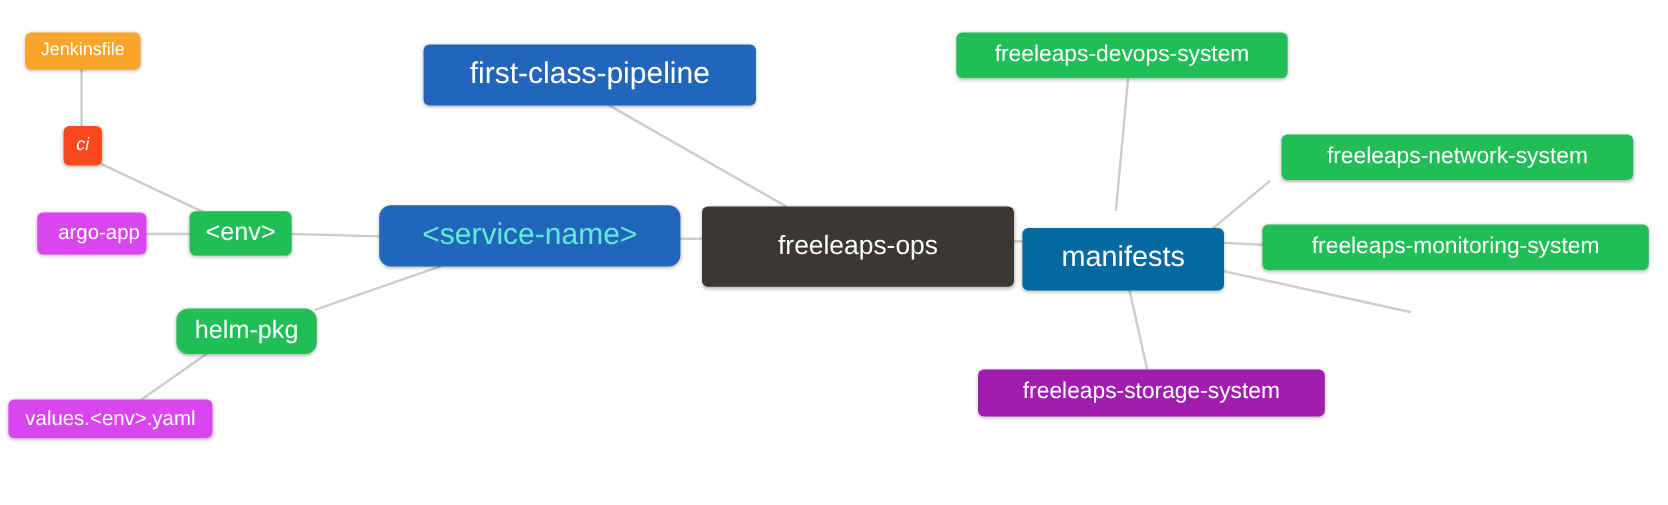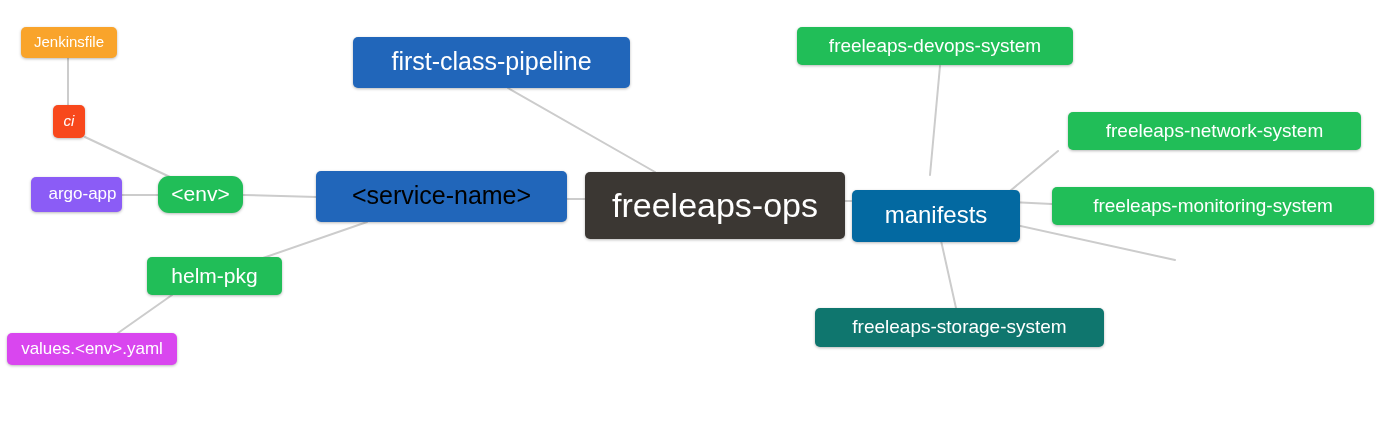--- a/index.html
+++ b/index.html
@@ -62,49 +62,49 @@
       <line x1="1011" y1="224" x2="1175" y2="260" stroke="#cccccc" stroke-width="2" stroke-linecap="round"></line>
       <line x1="938" y1="227" x2="956" y2="308" stroke="#cccccc" stroke-width="2" stroke-linecap="round"></line>
     </svg>
 
 <div class="node" style="left: 21px; top: 27px; width: 96px; height: 31px; background: rgb(249, 164, 43); color: rgb(255, 255, 255); font-size: 15px;">
       <span>Jenkinsfile</span>
     </div>
     <div class="node" style="left: 53px; top: 105px; width: 32px; height: 33px; background: rgb(248, 72, 28); color: rgb(255, 255, 255); font-size: 15px; font-style: italic;">
       <span>ci</span>
     </div>
-    <div class="node" style="left: 31px; top: 177px; width: 91px; height: 35px; background: #8b5cf6; color: rgb(255, 255, 255); font-size: 17px; padding-left: 12px;">
+    <div class="node" style="left: 31px; top: 177px; width: 91px; height: 35px; background: #d946ef; color: rgb(255, 255, 255); font-size: 17px; padding-left: 12px;">
       <span>argo-app</span>
     </div>
-    <div class="node" style="left: 158px; top: 176px; width: 85px; height: 37px; background: rgb(33, 190, 88); color: rgb(255, 255, 255); font-size: 21px; border-radius: 11px;">
+    <div class="node" style="left: 158px; top: 176px; width: 85px; height: 37px; background: rgb(33, 190, 88); color: rgb(255, 255, 255); font-size: 21px;">
       <span>&lt;env&gt;</span>
     </div>
-    <div class="node" style="left: 147px; top: 257px; width: 135px; height: 38px; background: rgb(33, 190, 88); color: rgb(255, 255, 255); font-size: 21px;">
+    <div class="node" style="left: 147px; top: 257px; width: 117px; height: 38px; background: rgb(33, 190, 88); color: rgb(255, 255, 255); font-size: 21px; border-radius: 10px;">
       <span>helm-pkg</span>
     </div>
     <div class="node" style="left: 7px; top: 333px; width: 170px; height: 32px; background: #d946ef; color: rgb(255, 255, 255); font-size: 17px;">
       <span>values.&lt;env&gt;.yaml</span>
     </div>
     <div class="node" style="left: 314px; top: 37px; width: 277px; height: 51px; background: rgb(33, 102, 186); color: rgb(255, 255, 255); font-size: 25px; margin-left: 39px;">
       <span>first-class-pipeline</span>
     </div>
-    <div class="node" style="left: 316px; top: 171px; width: 251px; height: 51px; background: rgb(33, 102, 186); color: #000000; font-size: 25px;">
+    <div class="node" style="left: 316px; top: 171px; width: 251px; height: 51px; background: rgb(33, 102, 186); color: #5eead4; font-size: 25px; border-radius: 10px;">
       <span>&lt;service-name&gt;</span>
     </div>
-    <div class="node" style="left: 585px; top: 172px; width: 260px; height: 67px; background: rgb(59, 55, 51); color: rgb(255, 255, 255); font-size: 34px;">
+    <div class="node" style="left: 585px; top: 172px; width: 260px; height: 67px; background: rgb(59, 55, 51); color: rgb(255, 255, 255); font-size: 22px;">
       <span>freeleaps-ops</span>
     </div>
     <div class="node" style="left: 852px; top: 190px; width: 168px; height: 52px; background: #0369a1; color: rgb(255, 255, 255); font-size: 24px;">
       <span>manifests</span>
     </div>
     <div class="node" style="left: 797px; top: 27px; width: 276px; height: 38px; background: rgb(33, 190, 88); color: rgb(255, 255, 255); font-size: 19px; align-items: center;">
       <span>freeleaps-devops-system</span>
     </div>
     <div class="node" style="left: 1056px; top: 112px; width: 293px; height: 38px; background: rgb(33, 190, 88); color: rgb(255, 255, 255); font-size: 19px; margin-left: 12px;">
       <span>freeleaps-network-system</span>
     </div>
     <div class="node" style="left: 1052px; top: 187px; width: 322px; height: 38px; background: rgb(33, 190, 88); color: rgb(255, 255, 255); font-size: 19px;">
       <span>freeleaps-monitoring-system</span>
     </div>
-    <div class="node" style="left: 815px; top: 308px; width: 289px; height: 39px; background: #0f766e; color: rgb(255, 255, 255); font-size: 19px;">
+    <div class="node" style="left: 815px; top: 308px; width: 289px; height: 39px; background: #a21caf; color: rgb(255, 255, 255); font-size: 19px;">
       <span>freeleaps-storage-system</span>
     </div>
   </div>
 
 </body></html>

